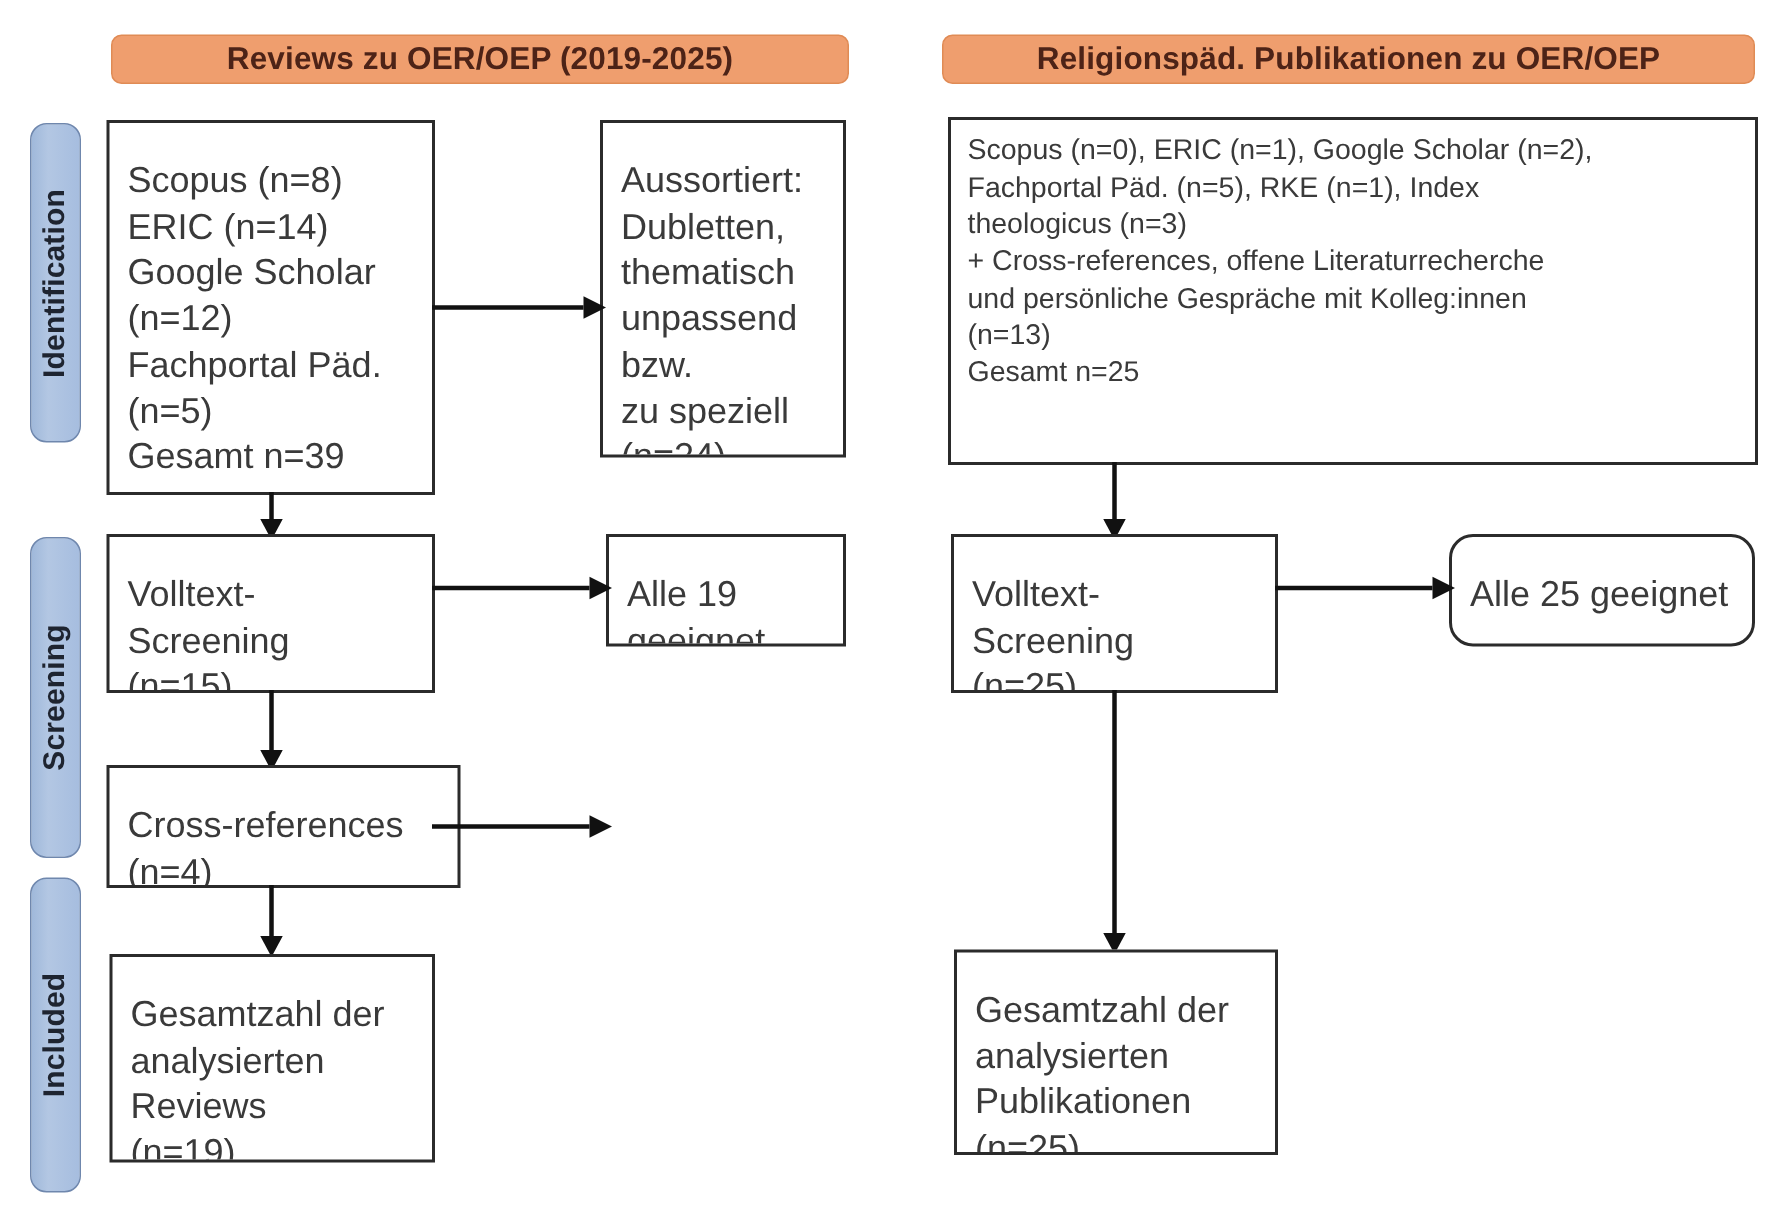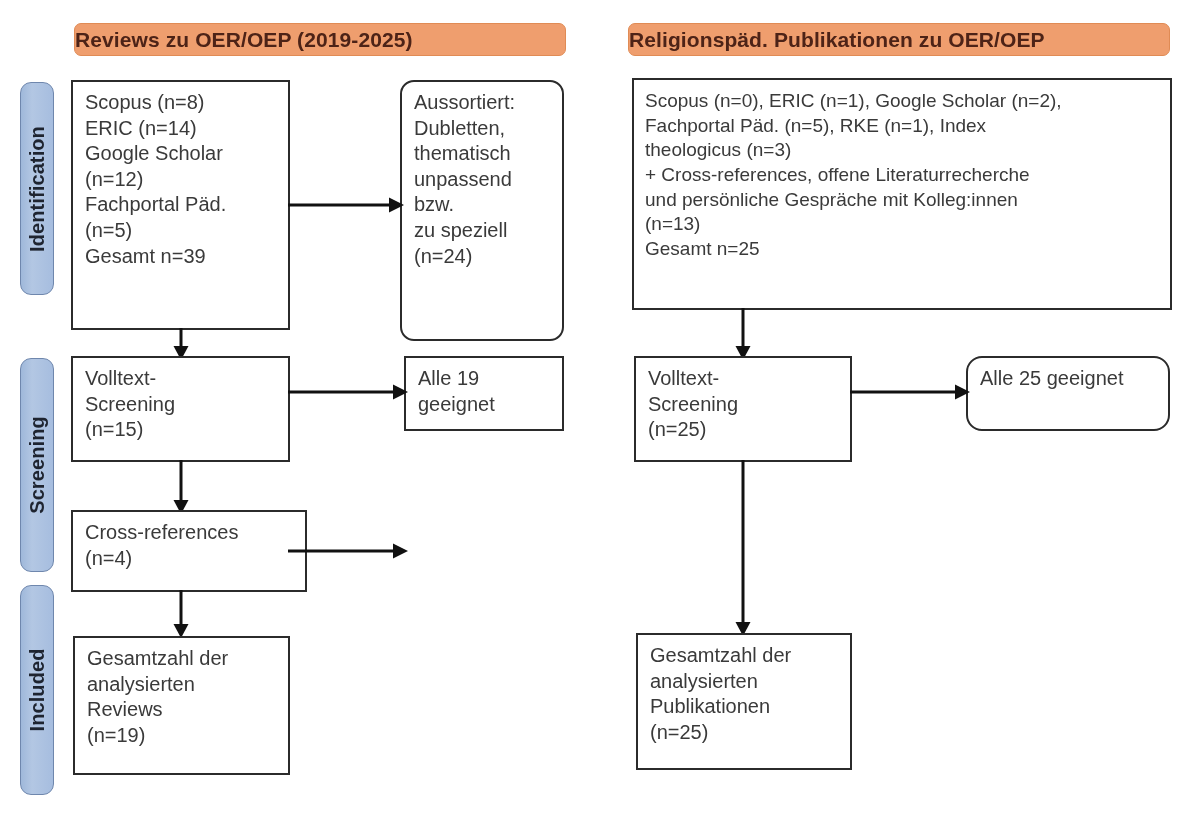--- a/index.html
+++ b/index.html
@@ -40,34 +40,35 @@
 
   
   .col-header {
     position: absolute;
     background: #ef9e6e;
     border: 1px solid #e08b55;
     border-radius: 7px;
     box-sizing: border-box;
     display: flex;
     align-items: center;
+    justify-content: center;
     font-size: 21px;
     font-weight: bold;
     color: #4d2317;
     letter-spacing: 0.1px;
   }
 
   
   .flow-box {
     position: absolute;
     background: #ffffff;
     border: 2.5px solid #2b2b2b;
     box-sizing: border-box;
-    padding: 8px 10px 6px 12px;
-    font-size: 20px;
+    padding: 24px 10px 6px 12px;
+    font-size: 24px;
     line-height: 1.28;
     color: #3a3a3a;
     white-space: pre-line;
     overflow: hidden;
   }
   .flow-box.dense {
     font-size: 19px;
     line-height: 1.3;
     padding: 9px 8px 2px 11px;
   }
@@ -111,21 +112,21 @@
   </div>
 
   <div class="flow-box" style="left:71px; top:80px; width:219px; height:250px;">Scopus (n=8)
 ERIC (n=14)
 Google Scholar
 (n=12)
 Fachportal Päd.
 (n=5)
 Gesamt n=39</div>
 
-  <div class="flow-box" style="left:400px; top:80px; width:164px; height:261px;border-radius:14px;">Aussortiert:
+  <div class="flow-box" style="left:400px; top:80px; width:164px; height:225px;">Aussortiert:
 Dubletten,
 thematisch
 unpassend bzw.
 zu speziell
 (n=24)</div>
 
   <svg class="conn" style="left:288px; top:190px; width:116px; height:30px;" viewBox="0 0 116 30">
     <line x1="0" y1="15" x2="101" y2="15"></line>
     <polygon points="101,7.5 116,15 101,22.5"></polygon>
   </svg>

